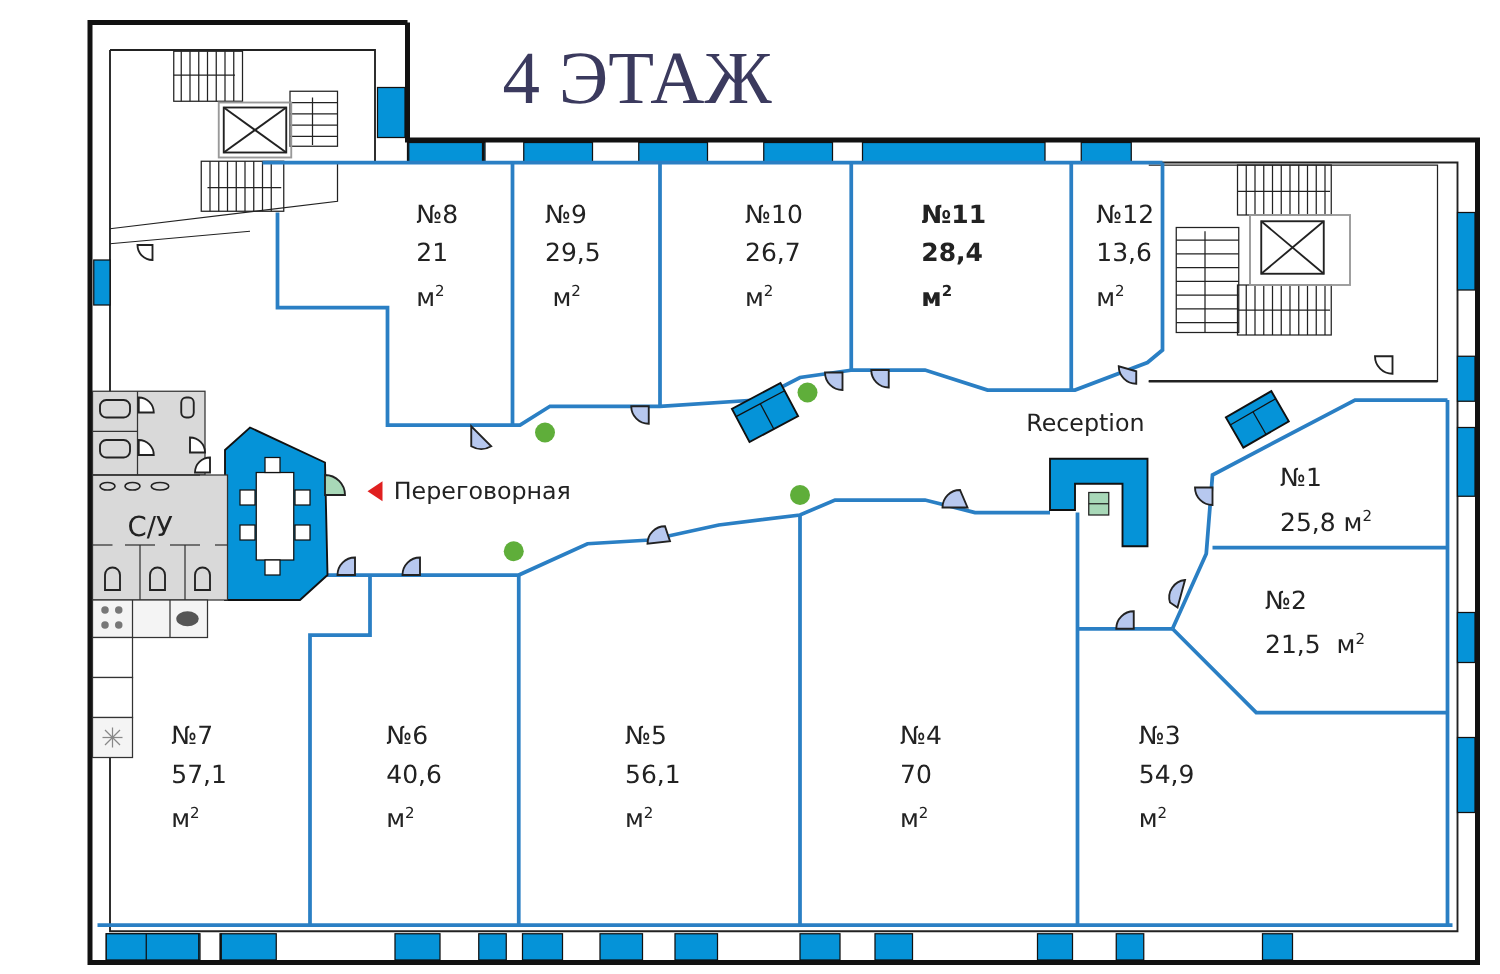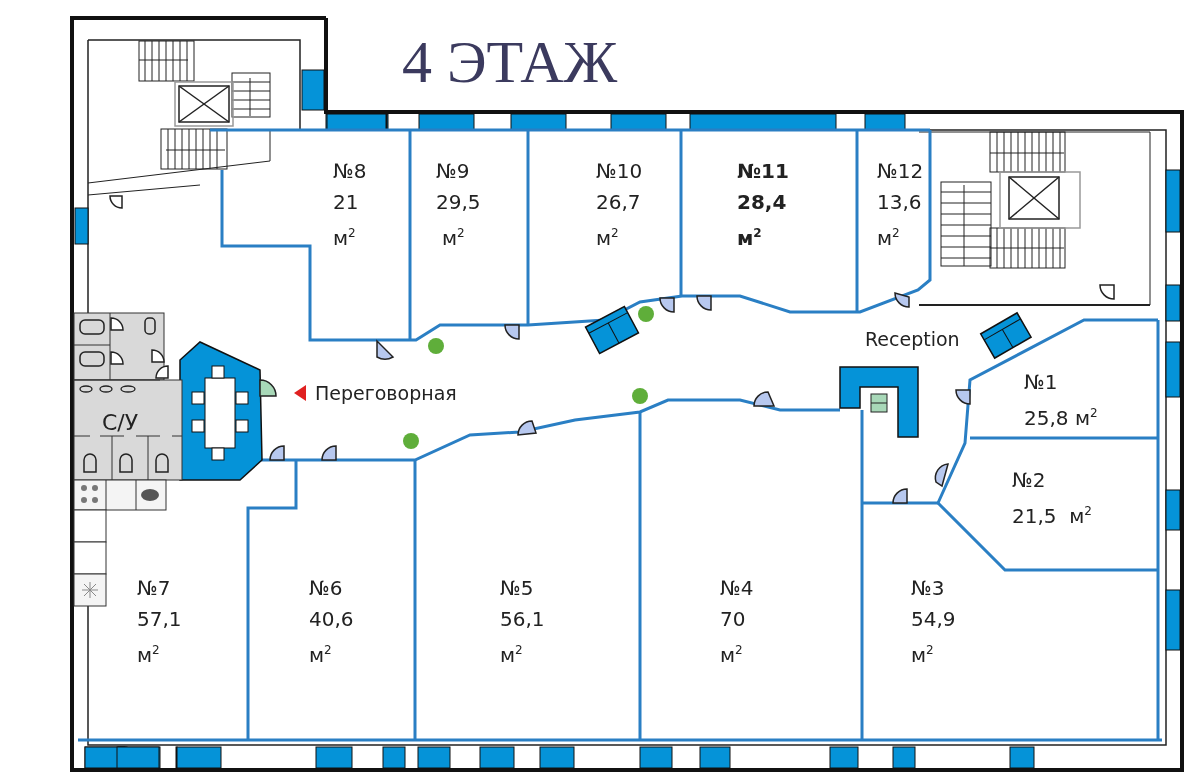--- a/index.html
+++ b/index.html
@@ -376,21 +376,21 @@
     <path d="M111,352 a12,12 0 0 1 12,12 h-12 z"></path>
     <path d="M152,350 a12,12 0 0 1 12,12 h-12 z"></path>
     <path d="M156,378 a12,12 0 0 1 12,-12 v12 z"></path>
   </g>
 
   <polygon points="294,393 306,385 306,401" fill="#e02020"></polygon>
 </svg>
 
 <div class="title">4 ЭТАЖ</div>
 
-<div class="tag" style="left:821px;top:328px;margin-left:44px;">Reception</div>
+<div class="tag" style="left:821px;top:328px;">Reception</div>
 <div class="tag" style="left:315px;top:382px;">Переговорная</div>
 <div class="tag" style="left:102px;top:410px;font-size:22px;">С/У</div>
 
 <div class="lbl" style="left:333px;top:156px;">
   <div>№8</div>
   <div>21</div>
   <div><span>м</span><sup>2</sup></div>
 </div>
 <div class="lbl" style="left:436px;top:156px;">
   <div>№9</div>

